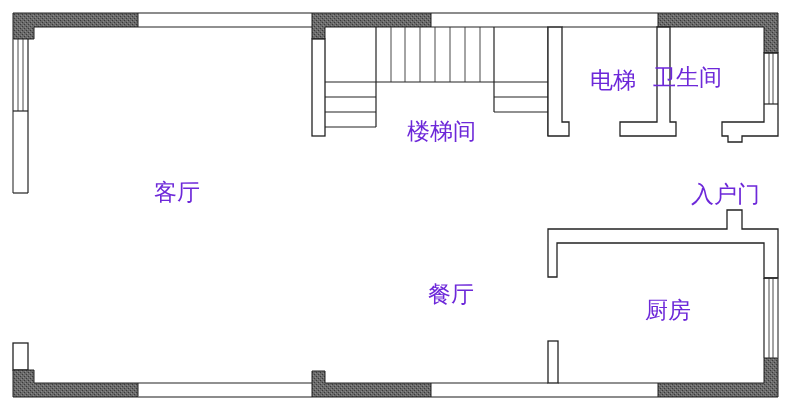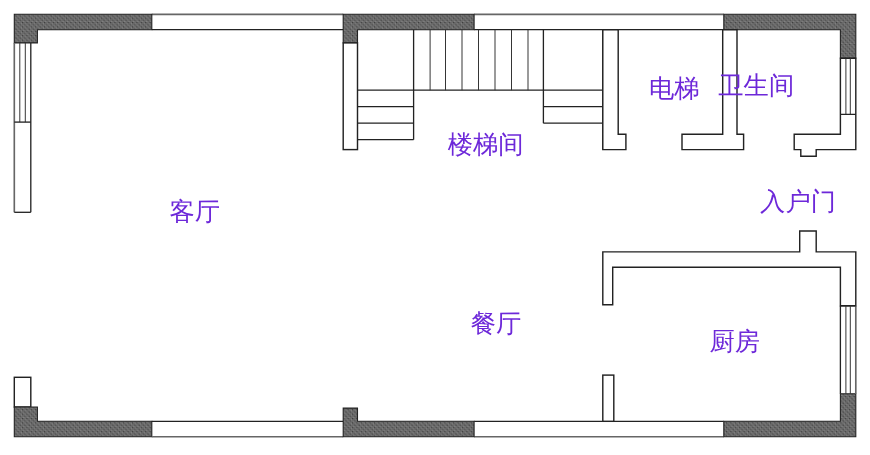--- a/index.html
+++ b/index.html
@@ -110,15 +110,15 @@
     <line class="ln" x1="764" y1="278" x2="778" y2="278"></line>
     <line class="gl" x1="769" y1="278" x2="769" y2="358"></line>
     <line class="gl" x1="773" y1="278" x2="773" y2="358"></line>
   </g>
 </svg>
 
 <div class="lbl" style="left:154px; top:183px;">客厅</div>
 <div class="lbl" style="left:407px; top:122px;">楼梯间</div>
 <div class="lbl" style="left:590px; top:71px;">电梯</div>
 <div class="lbl" style="left:653px; top:68px;">卫生间</div>
-<div class="lbl" style="left:691px; top:174px;">入户门</div>
+<div class="lbl" style="left:691px; top:185px;">入户门</div>
 <div class="lbl" style="left:428px; top:285px;">餐厅</div>
 <div class="lbl" style="left:645px; top:301px;">厨房</div>
 
 </body></html>

